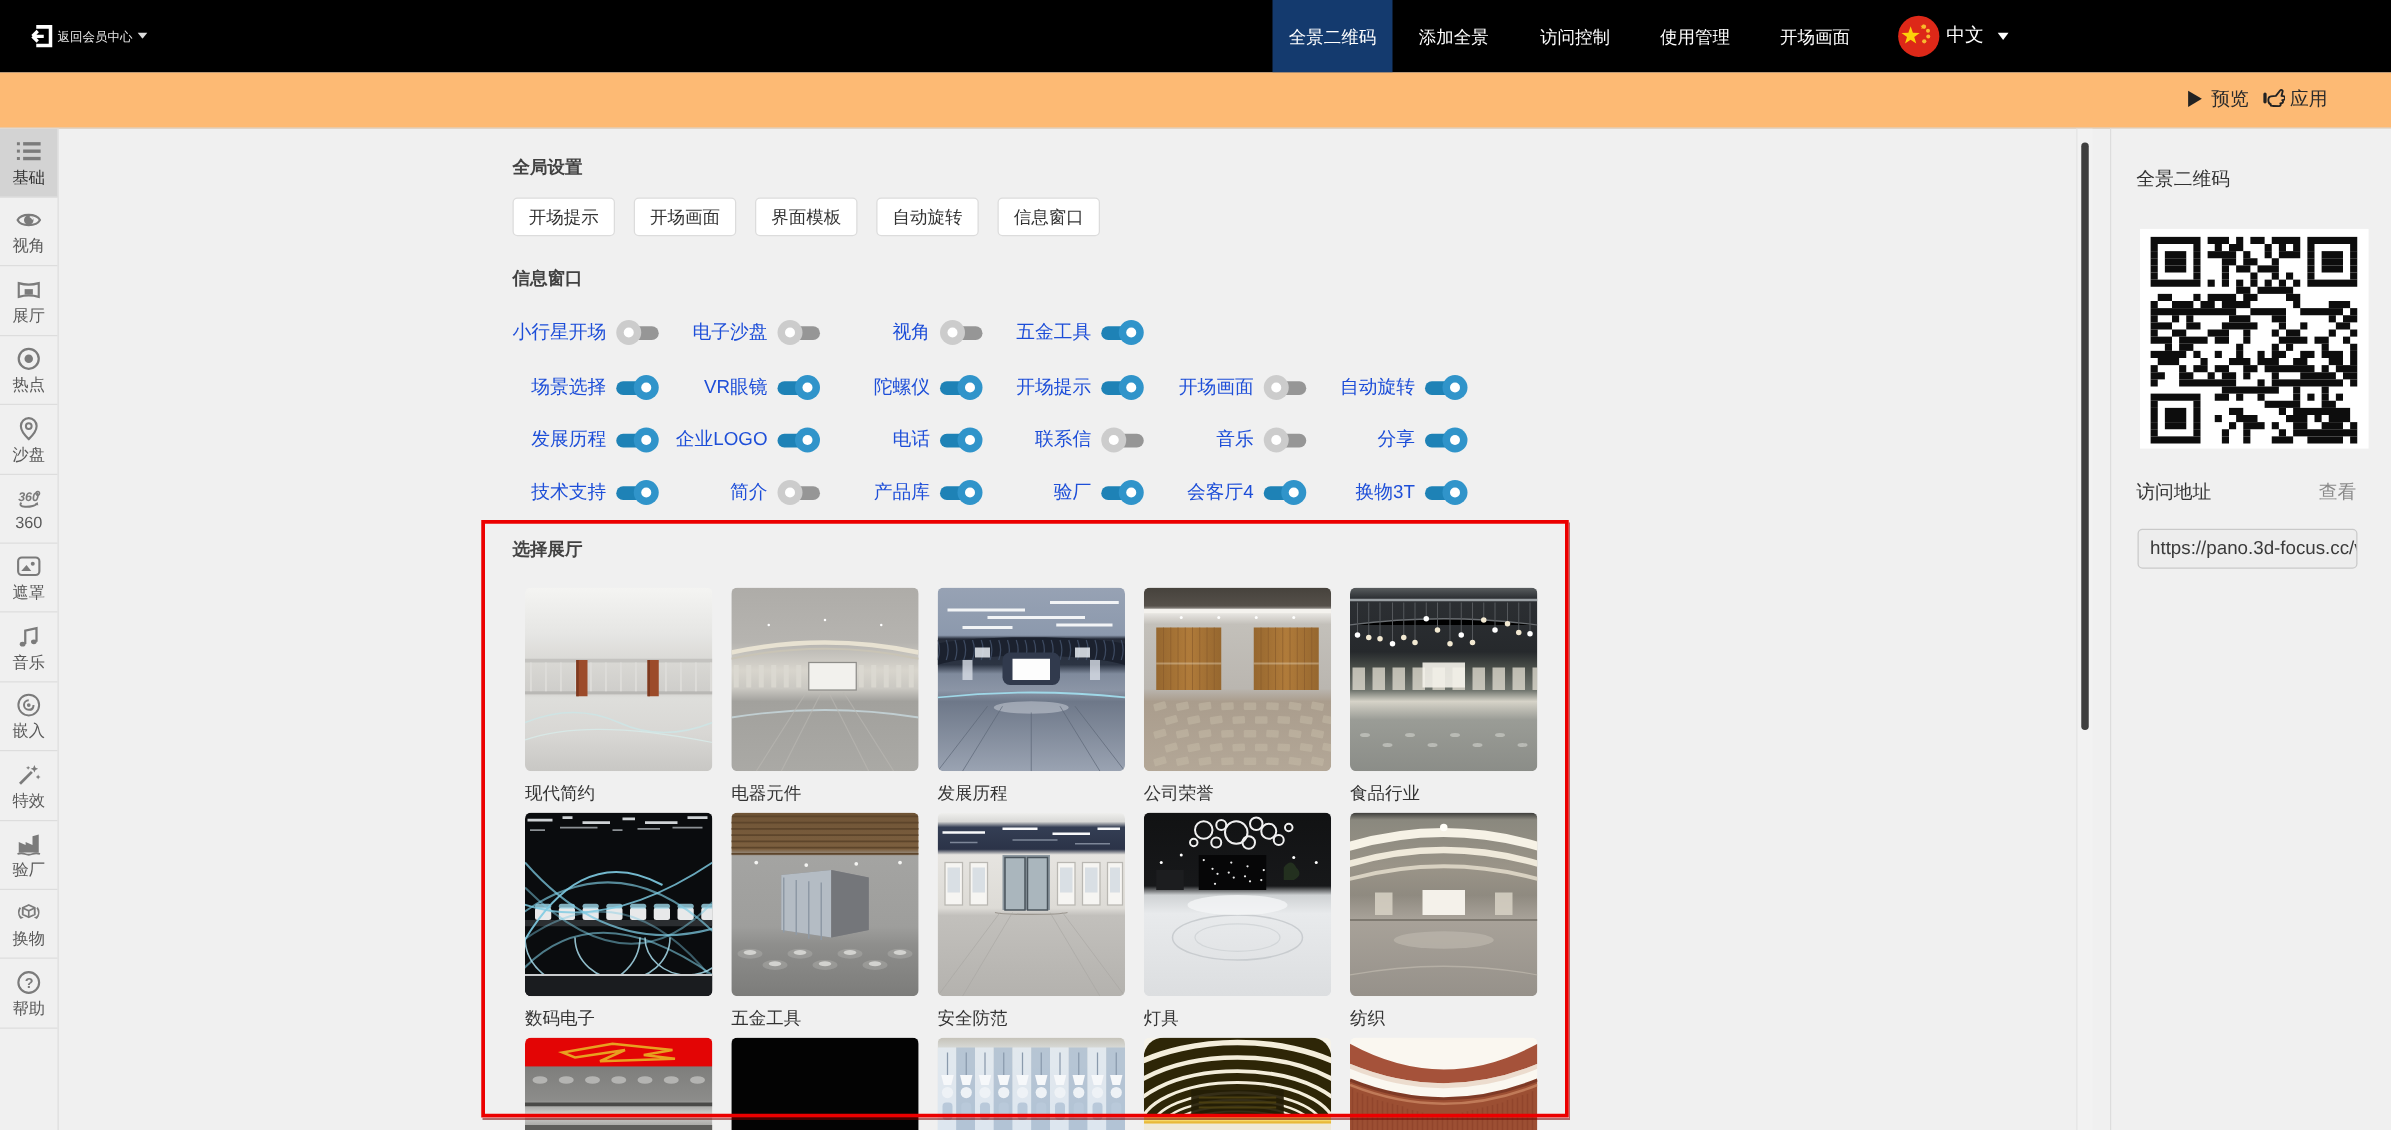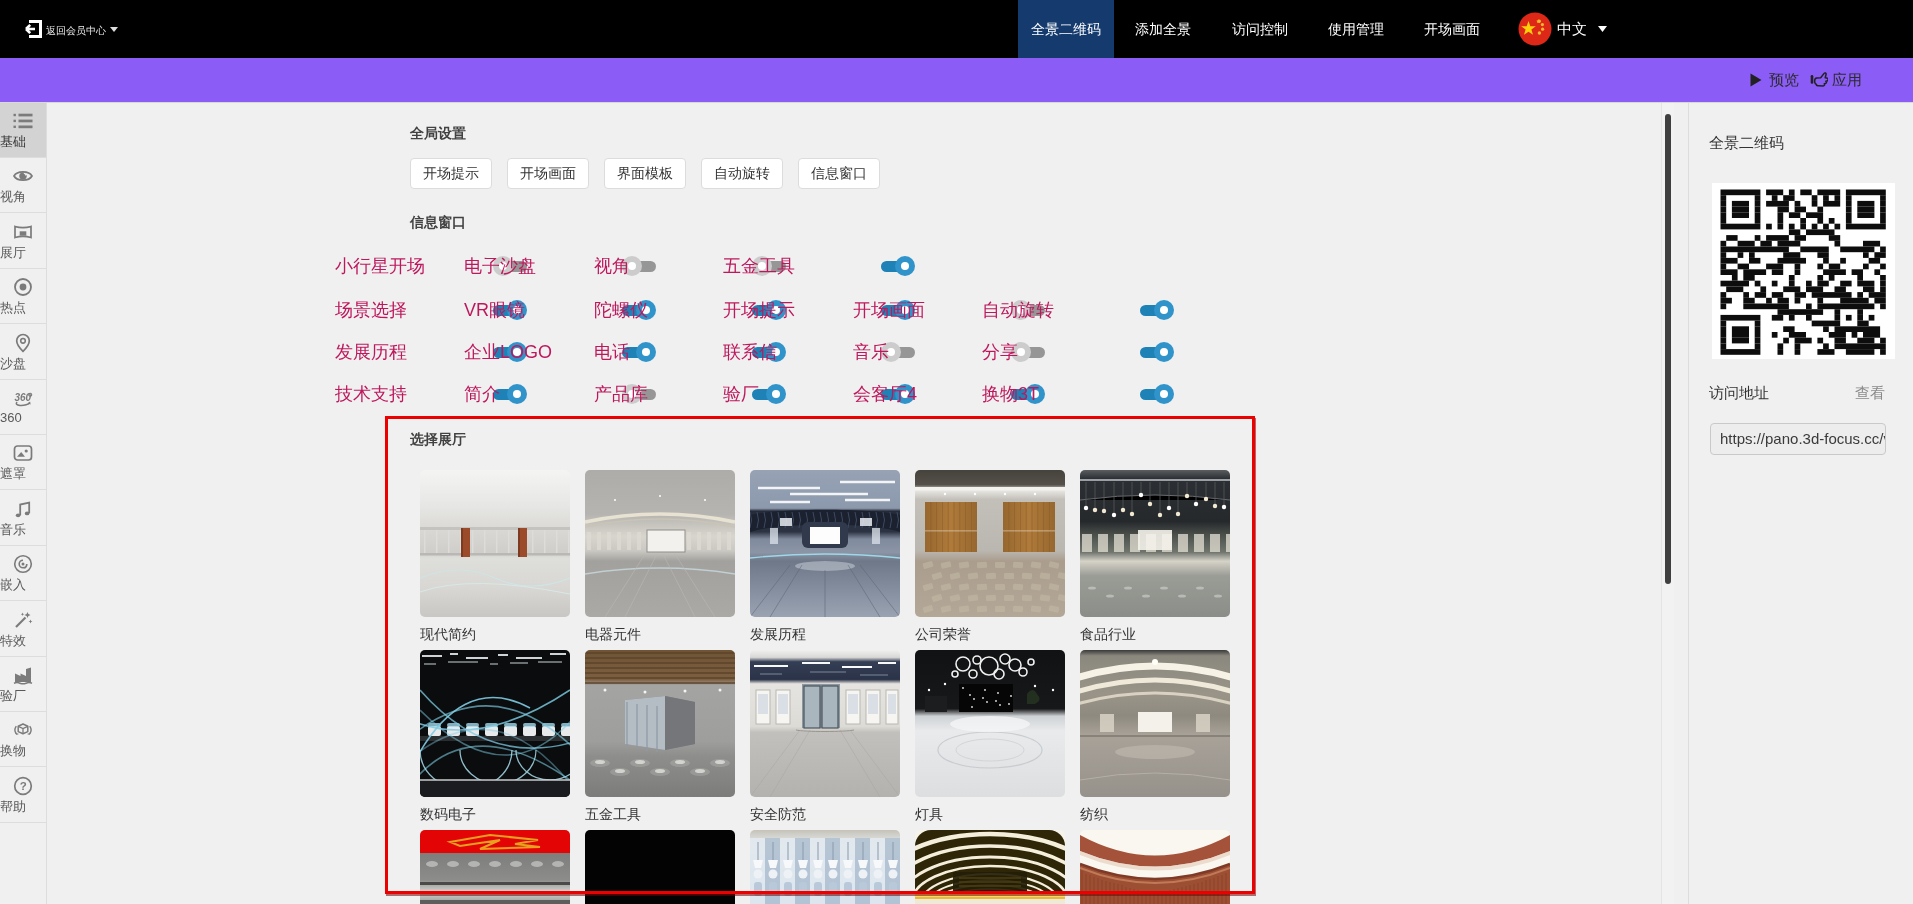--- a/index.html
+++ b/index.html
@@ -3,35 +3,35 @@
 *{margin:0;padding:0;box-sizing:border-box}
 html,body{width:1913px;height:904px;overflow:hidden;background:#f0f0f0;
 font-family:"Liberation Sans",sans-serif;-webkit-font-smoothing:antialiased}
 
 #hdr{position:absolute;left:0;top:0;width:1913px;height:58px;background:#000}
 #hdr .logo{position:absolute;left:24px;top:20px}
 #hdr .lgtxt{position:absolute;left:46px;top:0;width:200px;height:58px;line-height:58px;color:#e8e8e8;font-size:10px}
 .navitem{position:absolute;top:0;height:58px;line-height:58px;color:#fff;font-size:14px;text-align:center}
 #nav-active{background:#143a6e;width:96px;left:1018px}
 
-#tbar{position:absolute;left:0;top:58px;width:1913px;height:45px;background:#8b5cf6;border-bottom:1px solid #d8d8d8}
+#tbar{position:absolute;left:0;top:58px;width:1913px;height:45px;background:#fdba74;border-bottom:1px solid #d8d8d8}
 #tbar .it{position:absolute;top:0;height:44px;line-height:44px;font-size:15px;color:#2b2b2b}
 
 #sbar{position:absolute;left:0;top:103px;width:47px;height:801px;background:#f0f0f0;border-right:1px solid #ddd}
-.sbi{position:absolute;left:0;width:46px;height:55px;border-bottom:1px solid #ddd;text-align:left}
+.sbi{position:absolute;left:0;width:46px;height:55px;border-bottom:1px solid #ddd;text-align:center}
 .sbi .lbl{position:absolute;left:0;right:0;top:30px;font-size:13px;color:#595959}
 .sbi svg{position:absolute;left:13px;top:8px}
 .sbi.sel{background:#d3d3d3}
 .sbi.sel .lbl{color:#333}
 
 .h1{position:absolute;font-size:14px;font-weight:bold;color:#424242}
 .btn{position:absolute;width:82px;height:31px;background:#fff;border:1px solid #dcdcdc;border-radius:4px;
 text-align:center;line-height:29px;font-size:14px;color:#333}
 
-.tlab{position:absolute;width:150px;text-align:left;font-size:18px;color:#be185d;height:20px;line-height:20px}
+.tlab{position:absolute;width:150px;text-align:right;font-size:15px;color:#1d4ed8;height:20px;line-height:20px}
 .tg{position:absolute;width:34px;height:20px}
 .tg i{position:absolute;top:4.5px;height:11px;border-radius:6px}
 .tg b{position:absolute;width:20px;height:20px;border-radius:50%;top:0}
 .tg b:after{content:"";position:absolute;width:8px;height:8px;border-radius:50%;background:#fff;left:6px;top:6px}
 .tg.off i{left:4px;right:0;background:#969696}
 .tg.off b{left:0;background:#ccc}
 .tg.on i{left:0;right:4px;background:#1e82b6}
 .tg.on b{left:14px;background:#3094ca}
 
 #redbox{position:absolute;left:385px;top:416px;width:870px;height:478px;border:3px solid #ec0000;box-shadow:1px 2px 0 rgba(120,0,0,.55);z-index:50}

